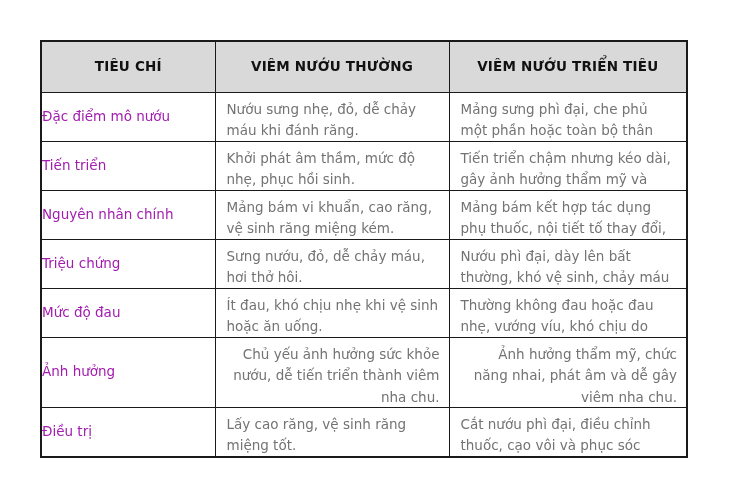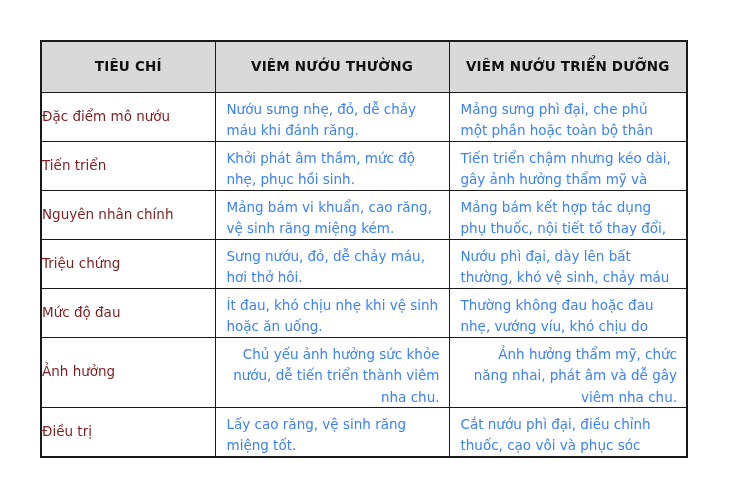--- a/index.html
+++ b/index.html
@@ -56,36 +56,36 @@
   thead th .htxt { display: block; line-height: 1.1; }
 
   
   tbody tr { height: 49px; }
   tbody tr.tall { height: 70px; }
 
   td.crit {
     padding: 0 0 0 11px;
     font-size: 13.5px;
     line-height: 1.45;
-    color: #7f1d1d;
+    color: #a21caf;
     vertical-align: middle;
   }
 
   td.desc {
     padding: 0;
     vertical-align: top;
   }
 
   td.desc .clip {
     display: block;
     overflow: hidden;
     padding: 6px 9px 0 11px;
     font-size: 13.5px;
     line-height: 21.5px;
-    color: #3b82f6;
+    color: #737373;
   }
 
   tbody tr          td.desc .clip { height: 48px; }
   tbody tr.tall     td.desc .clip { height: 69px; text-align: right; }
 </style>
 </head>
 <body>
 
 <div id="page">
 
@@ -98,21 +98,21 @@
 
     <thead>
       <tr>
         <th>
           <span class="htxt">TIÊU CHÍ</span>
         </th>
         <th>
           <span class="htxt">VIÊM NƯỚU THƯỜNG</span>
         </th>
         <th>
-          <span class="htxt">VIÊM NƯỚU TRIỂN DƯỠNG</span>
+          <span class="htxt">VIÊM NƯỚU TRIỂN TIÊU</span>
         </th>
       </tr>
     </thead>
 
     <tbody>
       <tr>
         <td class="crit">Đặc điểm mô nướu</td>
         <td class="desc">
             <span class="clip">Nướu sưng nhẹ, đỏ, dễ chảy máu khi đánh răng.</span>
           </td>

